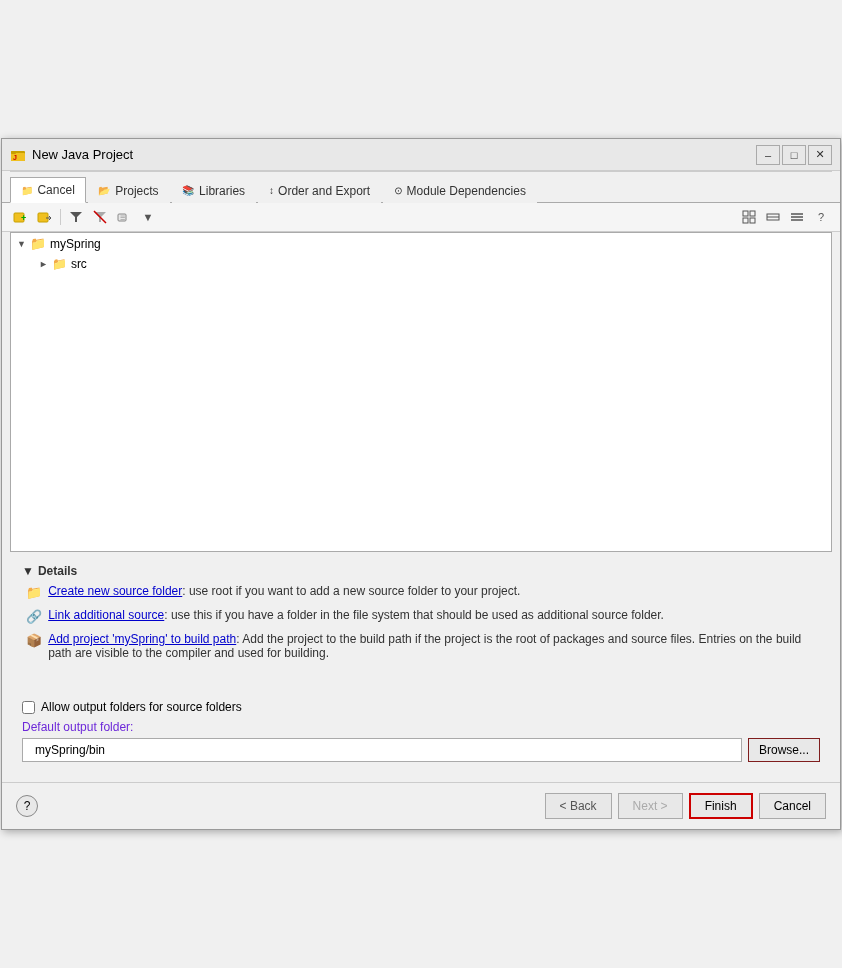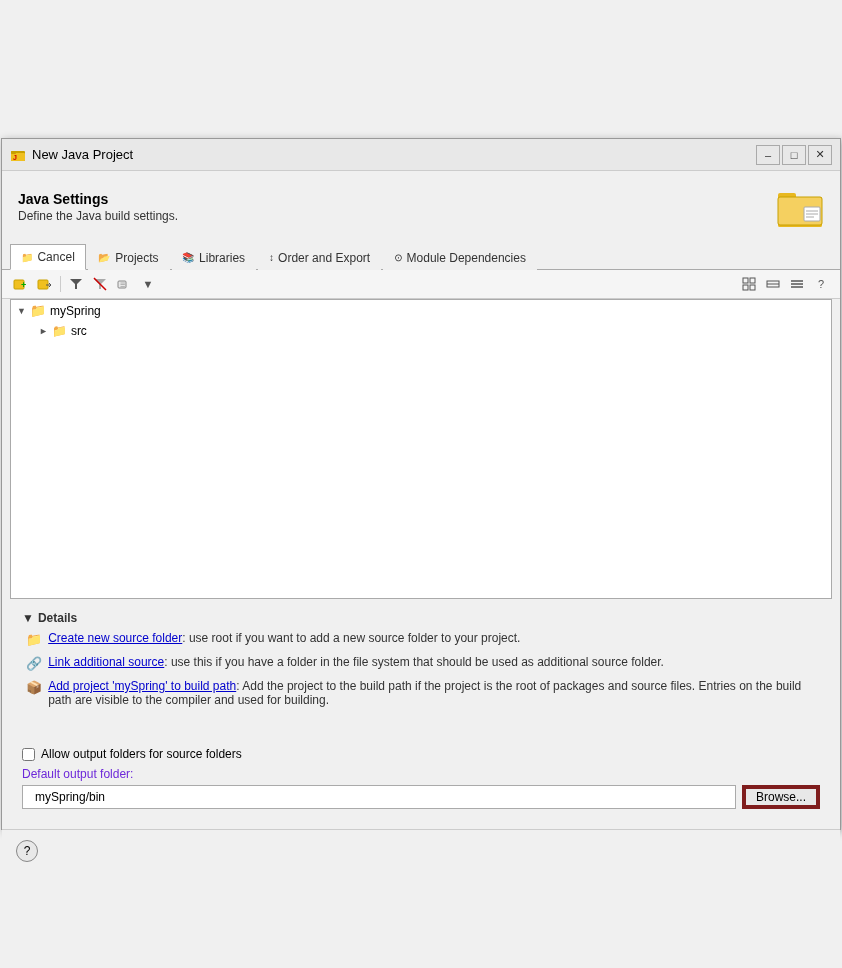--- a/index.html
+++ b/index.html
@@ -249,21 +249,21 @@
       flex: 1;
       height: 24px;
       border: 1px solid #aaa;
       padding: 2px 12px;
       font-size: 12px;
       background: #fff;
     }
     .browse-btn {
       height: 24px;
       padding: 0 10px;
-      border: 4px solid #7f1d1d;
+      border: 1px solid #7f1d1d;
       background: #e8e8e8;
       font-size: 12px;
       cursor: pointer;
     }
 
     .bottom-bar {
       margin-top: auto;
       border-top: 1px solid #ccc;
       padding: 10px 14px;
       display: flex;
@@ -340,40 +340,20 @@
       </div>
       <span class="title-bar-title">New Java Project</span>
     </div>
     <div class="title-bar-controls">
       <button class="title-btn">–</button>
       <button class="title-btn">□</button>
       <button class="title-btn close">✕</button>
     </div>
   </div>
 
-  <div class="header-section">
-    <div class="header-text">
-      <h2>Java Settings</h2>
-      <p>Define the Java build settings.</p>
-    </div>
-    <div class="header-icon">
-      <svg class="folder-icon-svg" viewBox="0 0 48 48">
-        <rect x="2" y="14" width="44" height="30" rx="2" fill="#f0c030"></rect>
-        <rect x="2" y="14" width="44" height="30" rx="2" fill="#e8b820"></rect>
-        <rect x="2" y="10" width="18" height="8" rx="2" fill="#e8b820"></rect>
-        <rect x="2" y="14" width="44" height="28" rx="2" fill="#f5d060"></rect>
-        <rect x="2" y="14" width="44" height="28" rx="2" fill="none" stroke="#c8a000" stroke-width="1"></rect>
-
-        <rect x="28" y="24" width="16" height="14" rx="1" fill="#fff" stroke="#aaa" stroke-width="1"></rect>
-        <line x1="30" y1="28" x2="42" y2="28" stroke="#aaa" stroke-width="1"></line>
-        <line x1="30" y1="31" x2="42" y2="31" stroke="#aaa" stroke-width="1"></line>
-        <line x1="30" y1="34" x2="38" y2="34" stroke="#aaa" stroke-width="1"></line>
-      </svg>
-    </div>
-  </div>
 
   <div class="separator"></div>
 
   <div class="tabs-bar">
     <div class="tab active">
       <span class="tab-icon">📁</span>
       <span>Cancel</span>
     </div>
     <div class="tab">
       <span class="tab-icon">📂</span>
@@ -498,14 +478,20 @@
     <div class="output-folder-row">
       <input type="text" class="output-folder-input" value="mySpring/bin" style="">
       <button class="browse-btn">Browse...</button>
     </div>
   </div>
 
   <div class="bottom-bar">
     <div class="bottom-left">
       <button class="help-btn">?</button>
     </div>
+    <div class="bottom-right">
+      <button class="nav-btn">&lt; Back</button>
+      <button class="nav-btn disabled">Next &gt;</button>
+      <button class="finish-btn">Finish</button>
+      <button class="cancel-btn">Cancel</button>
+    </div>
   </div>
 </div>
 
 </body></html>

